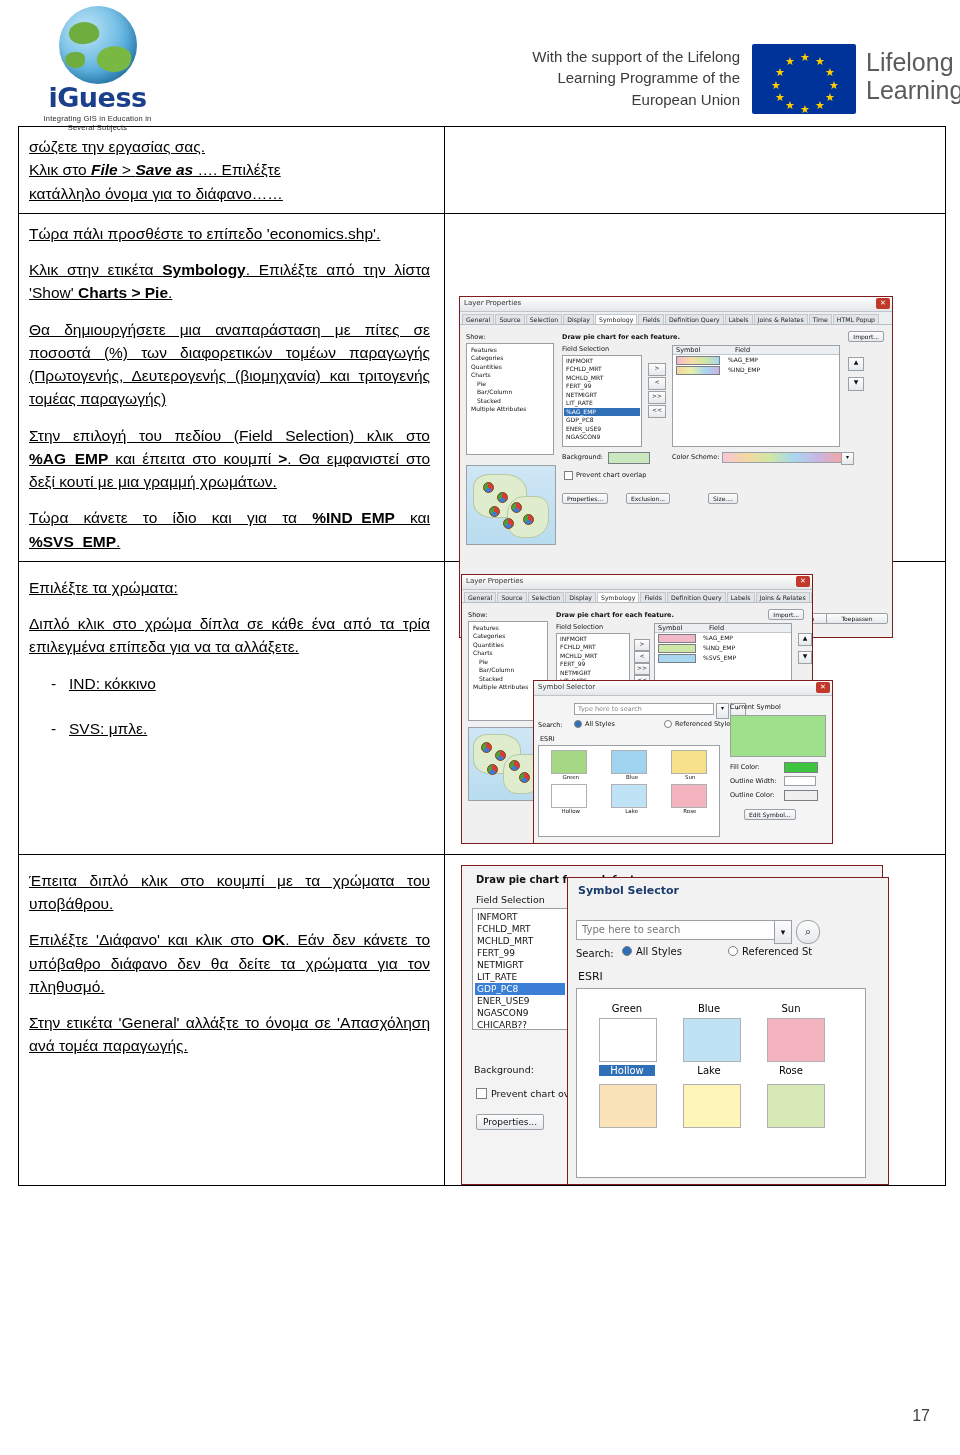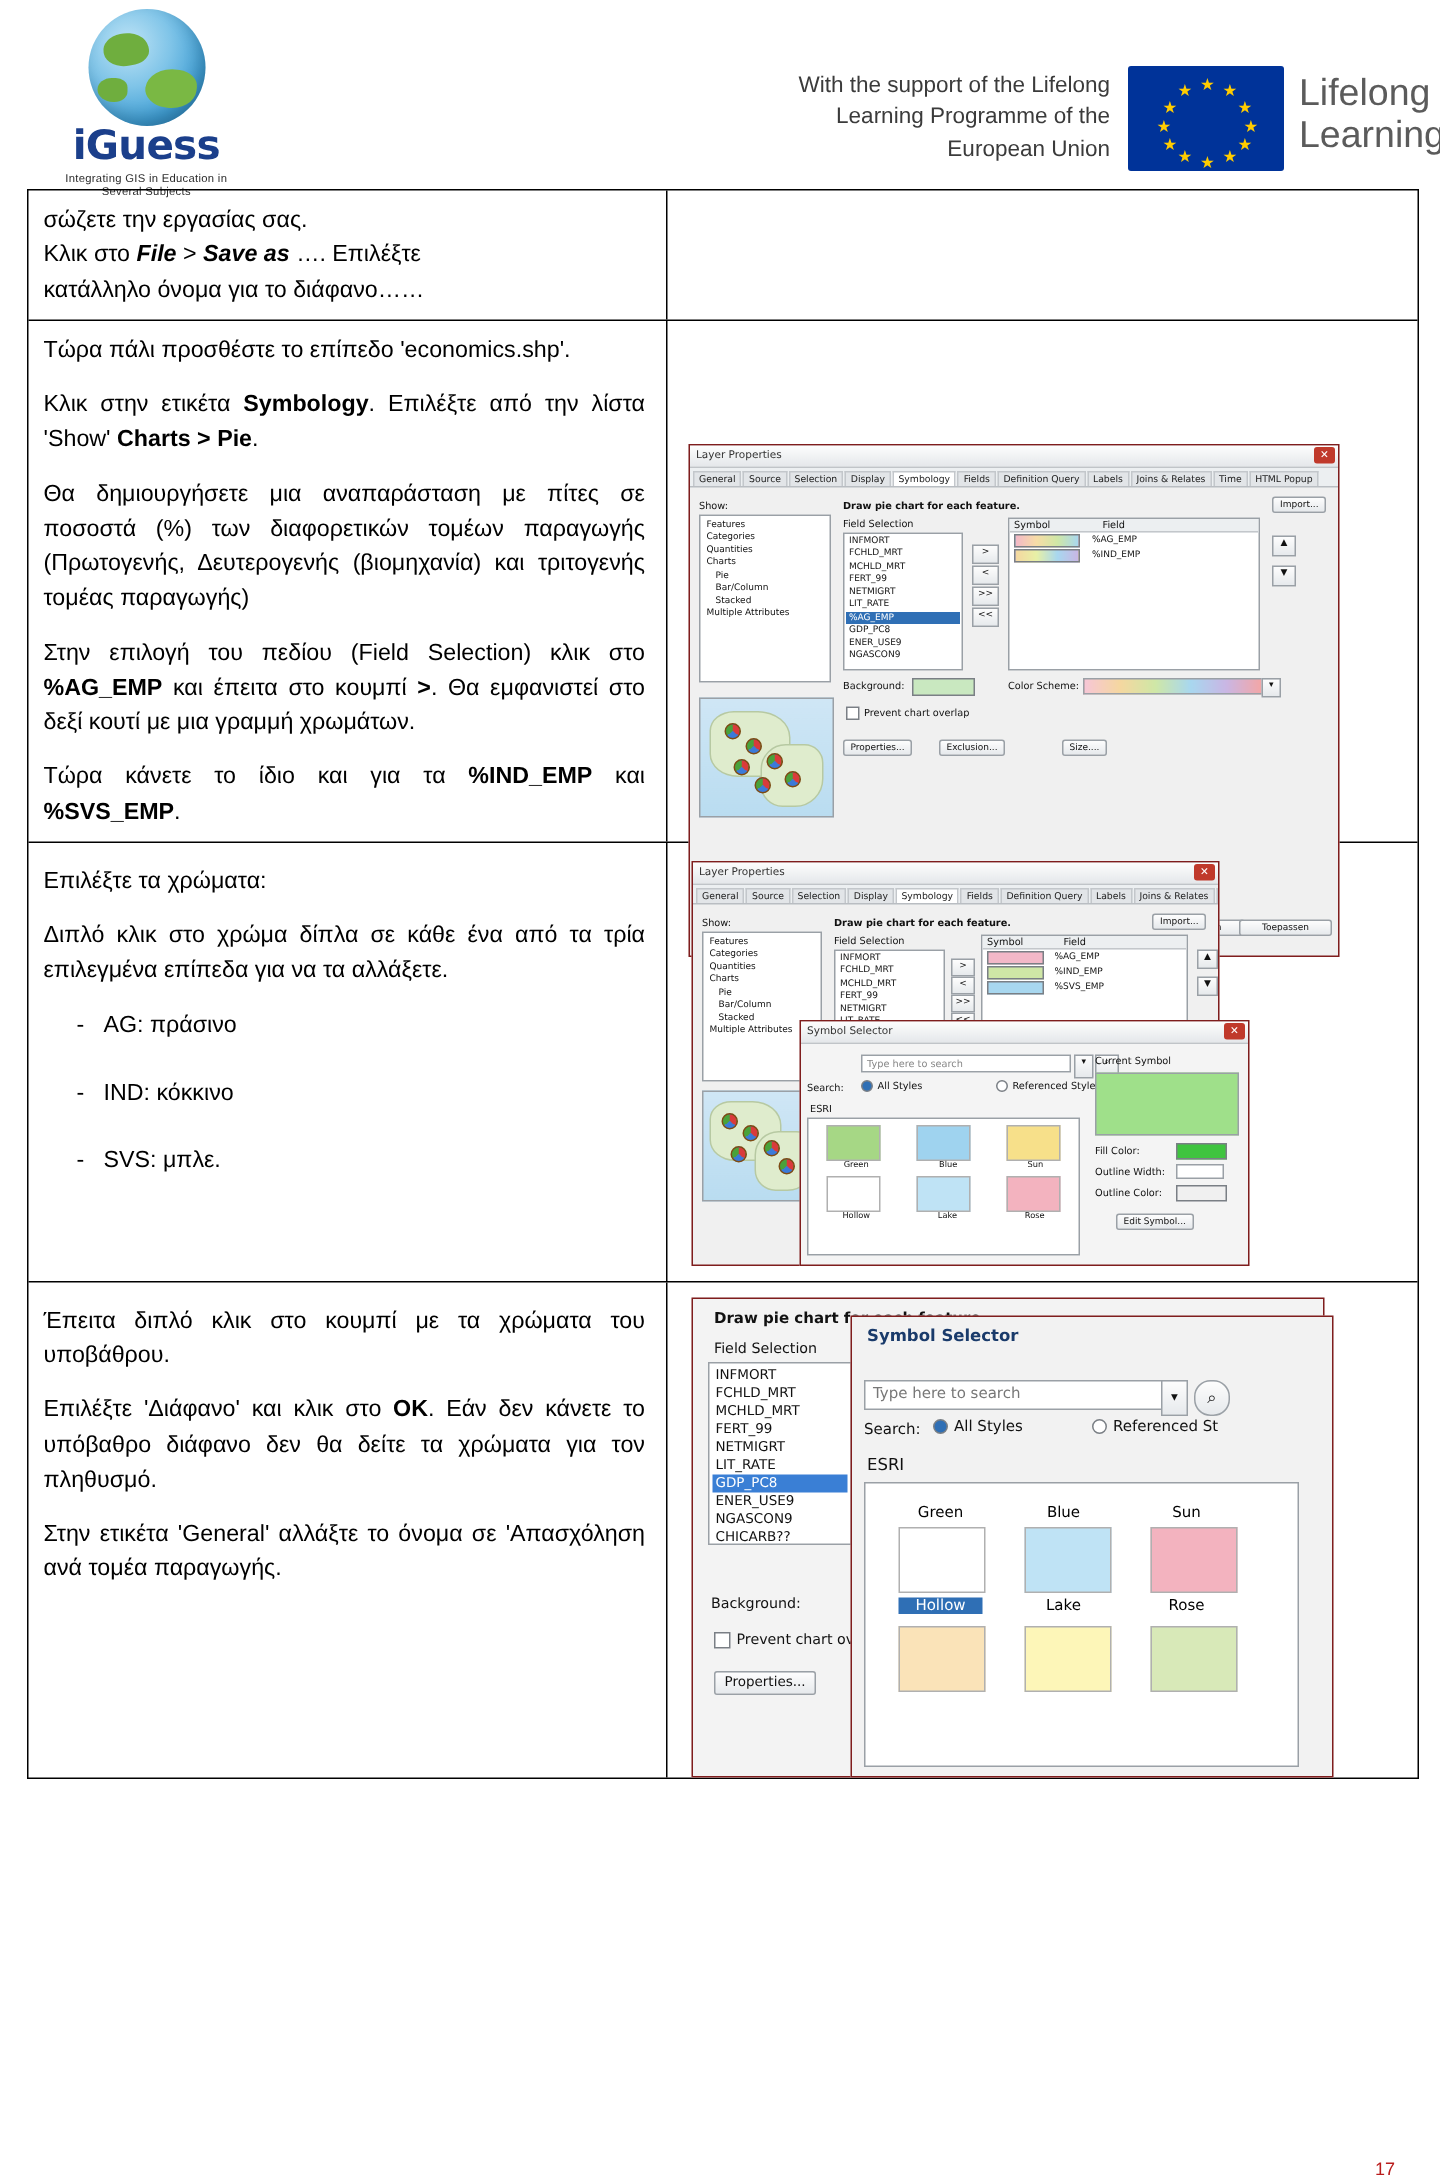--- a/index.html
+++ b/index.html
@@ -119,21 +119,21 @@
 
   
   .doc-table {
     position: absolute;
     left: 18px;
     top: 126px;
     width: 926px;
     border: 1px solid #000;
     border-collapse: collapse;
   }
-  .row { display: flex; }
+  .row { display: flex; text-decoration: underline; }
   .cell-left {
     width: 425px;
     box-sizing: border-box;
     padding: 8px 14px 8px 10px;
     font-size: 15.5px;
     line-height: 1.5;
     text-align: justify;
   }
   .cell-right {
     flex: 1;
@@ -256,23 +256,23 @@
 
   .colorbar {
     height: 6px;
     background: linear-gradient(to right,#f6c6d6,#f5d7a0,#cfe7a6,#a8d7ef,#c9b6e4,#f3a6a6);
     border: 1px solid #9aa0a6;
   }
 
   .footer-page {
     position: absolute;
     right: 30px;
-    bottom: 2px;
-    font-size: 12px;
-    color: #b91c1c;
+    bottom: 30px;
+    font-size: 16px;
+    color: #404040;
   }
 
   .color-cell {
     border: 1px solid #b0b0b0;
     background: #fff;
   }
 </style>
 </head>
 <body>
 
@@ -445,21 +445,20 @@
         <div class="btn-sm" style="position:absolute; left:366px; top:316px; width:52px; text-align:center;">Toepassen</div>
       </div>
     </div>
   </div>
 
   <div class="row hline-top">
     <div class="cell-left" style="padding-top:14px;">
       <p class="para">Επιλέξτε τα χρώματα:</p>
       <p class="para">Διπλό κλικ στο χρώμα δίπλα σε κάθε ένα από τα τρία επιλεγμένα επίπεδα  για να τα αλλάξετε.</p>
       <ul class="dashlist">
-        <li>AG: πράσινο</li>
         <li>IND: κόκκινο</li>
         <li>SVS: μπλε.</li>
       </ul>
     </div>
 
     <div class="cell-right vline" style="min-height:292px;">
 
       <div class="shot" style="position:absolute; left:16px; top:12px; width:350px; height:268px;">
         <div class="shot-title">
           <span>Layer Properties</span>

